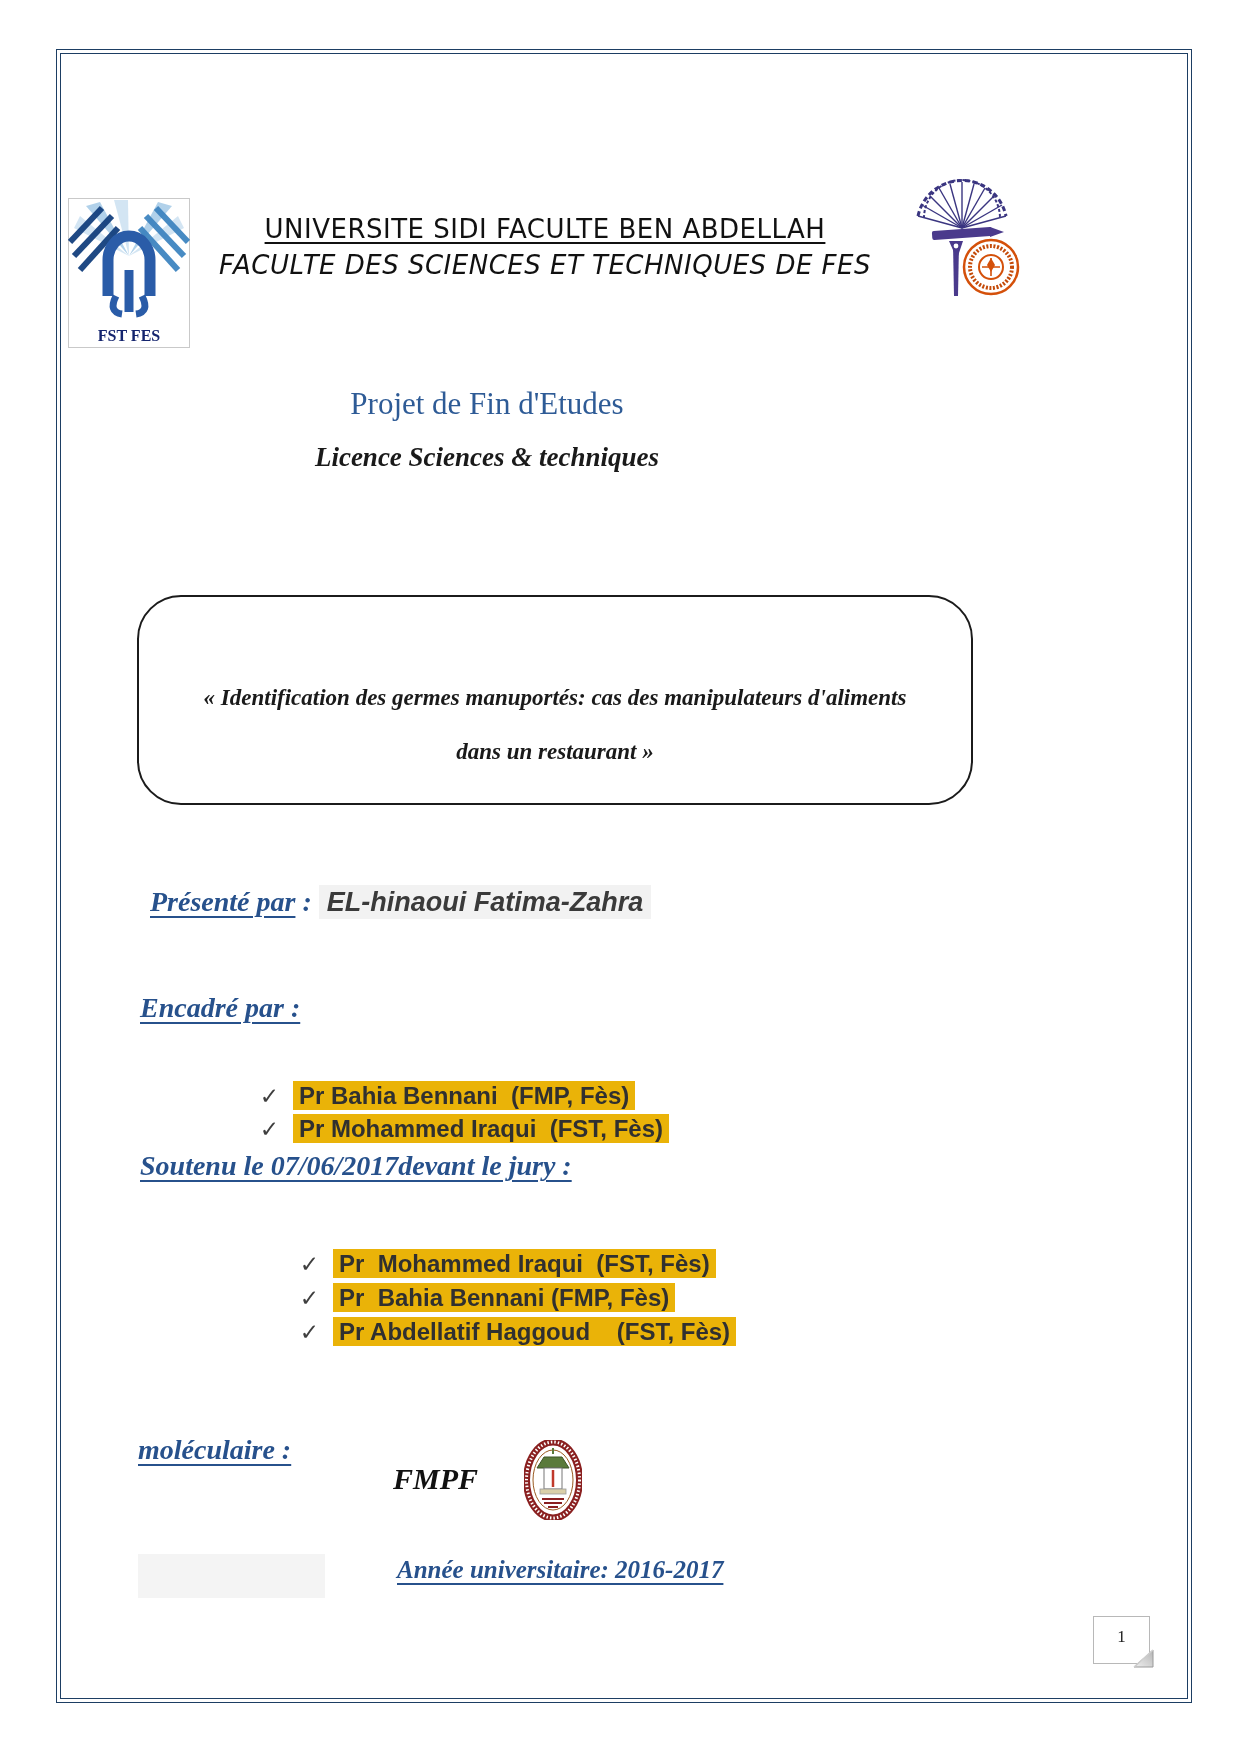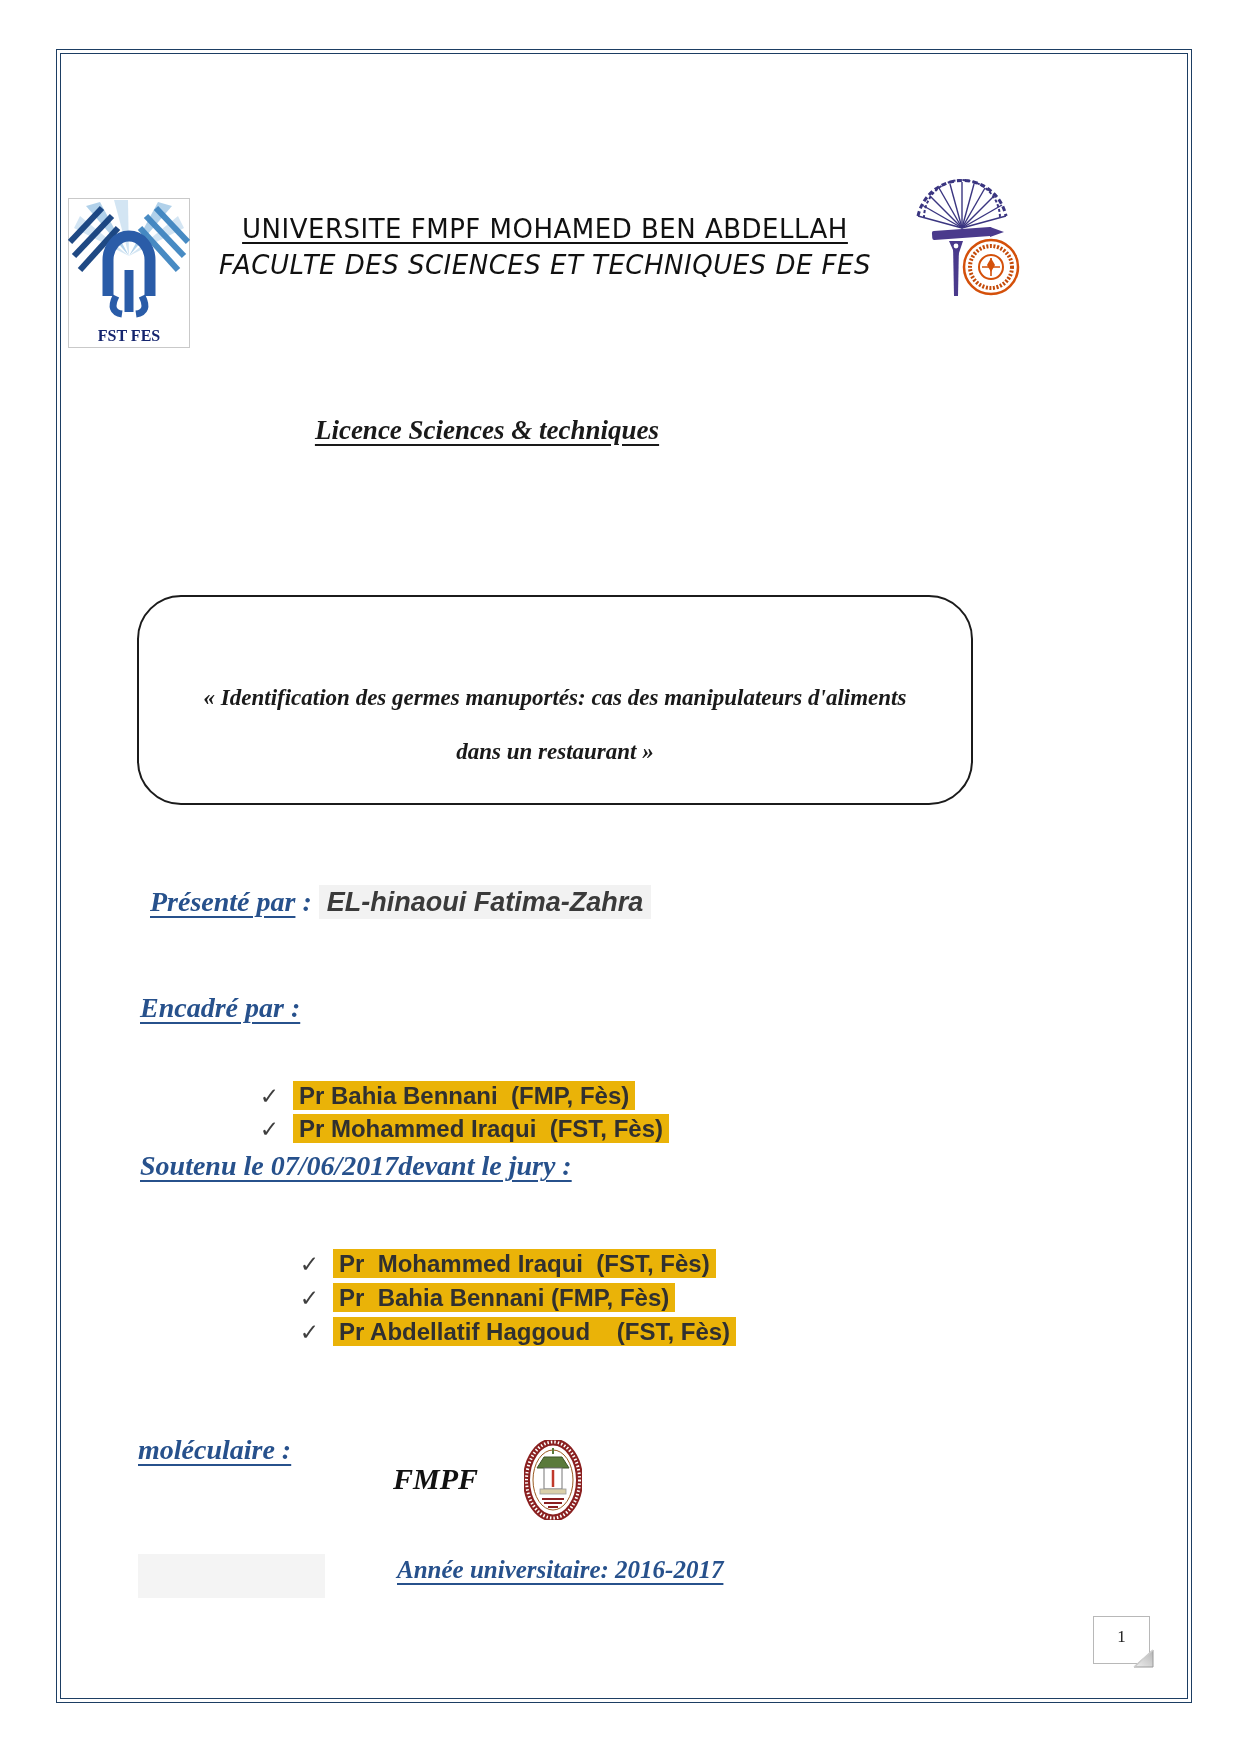--- a/index.html
+++ b/index.html
@@ -8,22 +8,22 @@
   .frame{position:absolute;left:60px;top:53px;width:1126px;height:1644px;
          border:1px solid #1D3E63;outline:1px solid #1D3E63;outline-offset:3px;}
   .abs{position:absolute;}
   
   .hdr{left:195px;top:214px;width:700px;text-align:center;
        font-family:"DejaVu Sans","Liberation Sans",sans-serif;color:#111;}
   .hdr .l1{font-size:26px;letter-spacing:.5px;text-decoration:underline;text-underline-offset:4px;}
   .hdr .l2{font-size:26px;font-style:italic;letter-spacing:.5px;margin-top:6px;}
   
   .projet{left:252px;top:386px;width:470px;text-align:center;font-size:31px;color:#2E5B96;}
-  .licence{left:252px;top:415px;width:470px;text-align:center;font-size:27px;font-weight:bold;
-           font-style:italic;text-decoration:underline;text-underline-offset:5px;}
+  .licence{left:252px;top:442px;width:470px;text-align:center;font-size:27px;font-weight:bold;
+           font-style:italic;text-underline-offset:5px;}
   .biopro{left:195px;top:476px;width:650px;text-align:center;font-size:26px;font-weight:bold;
           font-style:italic;text-decoration:underline;text-underline-offset:5px;}
   
   .tbox{left:137px;top:595px;width:832px;height:206px;border:2px solid #1b1b1b;border-radius:44px;
         text-align:center;}
   .tbox .t1{margin-top:88px;font-size:23px;font-weight:bold;font-style:italic;}
   .tbox .t2{margin-top:28px;font-size:23px;font-weight:bold;font-style:italic;}
   
   .bluehead{color:#27518C;font-weight:bold;font-style:italic;font-size:28px;}
   .u{text-decoration:underline;text-decoration-thickness:2px;text-underline-offset:5px;}
@@ -79,21 +79,21 @@
         <path d="M40,98 L40,62 A21,24 0 0 1 82,62 L82,98" stroke-width="11"></path>
         <line x1="61" y1="72" x2="61" y2="114" stroke-width="9"></line>
         <path d="M48,98 q-8,16 6,18" stroke-width="7"></path>
         <path d="M74,98 q8,16 -6,18" stroke-width="7"></path>
       </g>
       <text x="61" y="143" text-anchor="middle" font-size="16" font-weight="bold" fill="#14246e">FST FES</text>
     </svg>
   </div>
 
   <div class="abs hdr">
-    <div class="l1">UNIVERSITE FMPF MOHAMED BEN ABDELLAH</div>
+    <div class="l1">UNIVERSITE SIDI FACULTE BEN ABDELLAH</div>
     <div class="l2">FACULTE DES SCIENCES ET TECHNIQUES DE FES</div>
   </div>
 
   <div class="abs" style="left:916px;top:166px;">
     <svg class="logo" width="106" height="152" viewBox="0 0 106 152">
       <g stroke="#3a3580" stroke-width="1.4" fill="none">
         <line x1="46" y1="62" x2="2" y2="50"></line>
           <line x1="46" y1="62" x2="6" y2="39"></line>
         <line x1="46" y1="62" x2="14" y2="30"></line>
           <line x1="46" y1="62" x2="23" y2="22"></line>
@@ -117,20 +117,21 @@
       <g>
         <circle cx="75" cy="101" r="27" fill="#ffffff" stroke="#d4500a" stroke-width="2.5"></circle>
         <circle cx="75" cy="101" r="21" fill="none" stroke="#c44a08" stroke-width="4" stroke-dasharray="2 1.6"></circle>
         <circle cx="75" cy="101" r="12" fill="none" stroke="#d4500a" stroke-width="2"></circle>
         <path d="M75,92 l4,7 -4,7 -4,-7 z" fill="#d4500a"></path>
         <path d="M66,101 h18 M75,92 v18" stroke="#d4500a" stroke-width="1.6"></path>
       </g>
     </svg>
   </div>
 
+  <div class="abs projet">Projet de Fin d'Etudes</div>
   <div class="abs licence">Licence Sciences &amp; techniques</div>
 
   <div class="abs presente">
     <span class="bluehead u">Présenté par</span><span class="bluehead"> : </span><span class="name">EL-hinaoui Fatima-Zahra</span>
   </div>
 
   <div class="abs tbox">
     <div class="t1">« Identification des germes manuportés: cas des manipulateurs d'aliments</div>
     <div class="t2">dans un restaurant »</div>
   </div>

